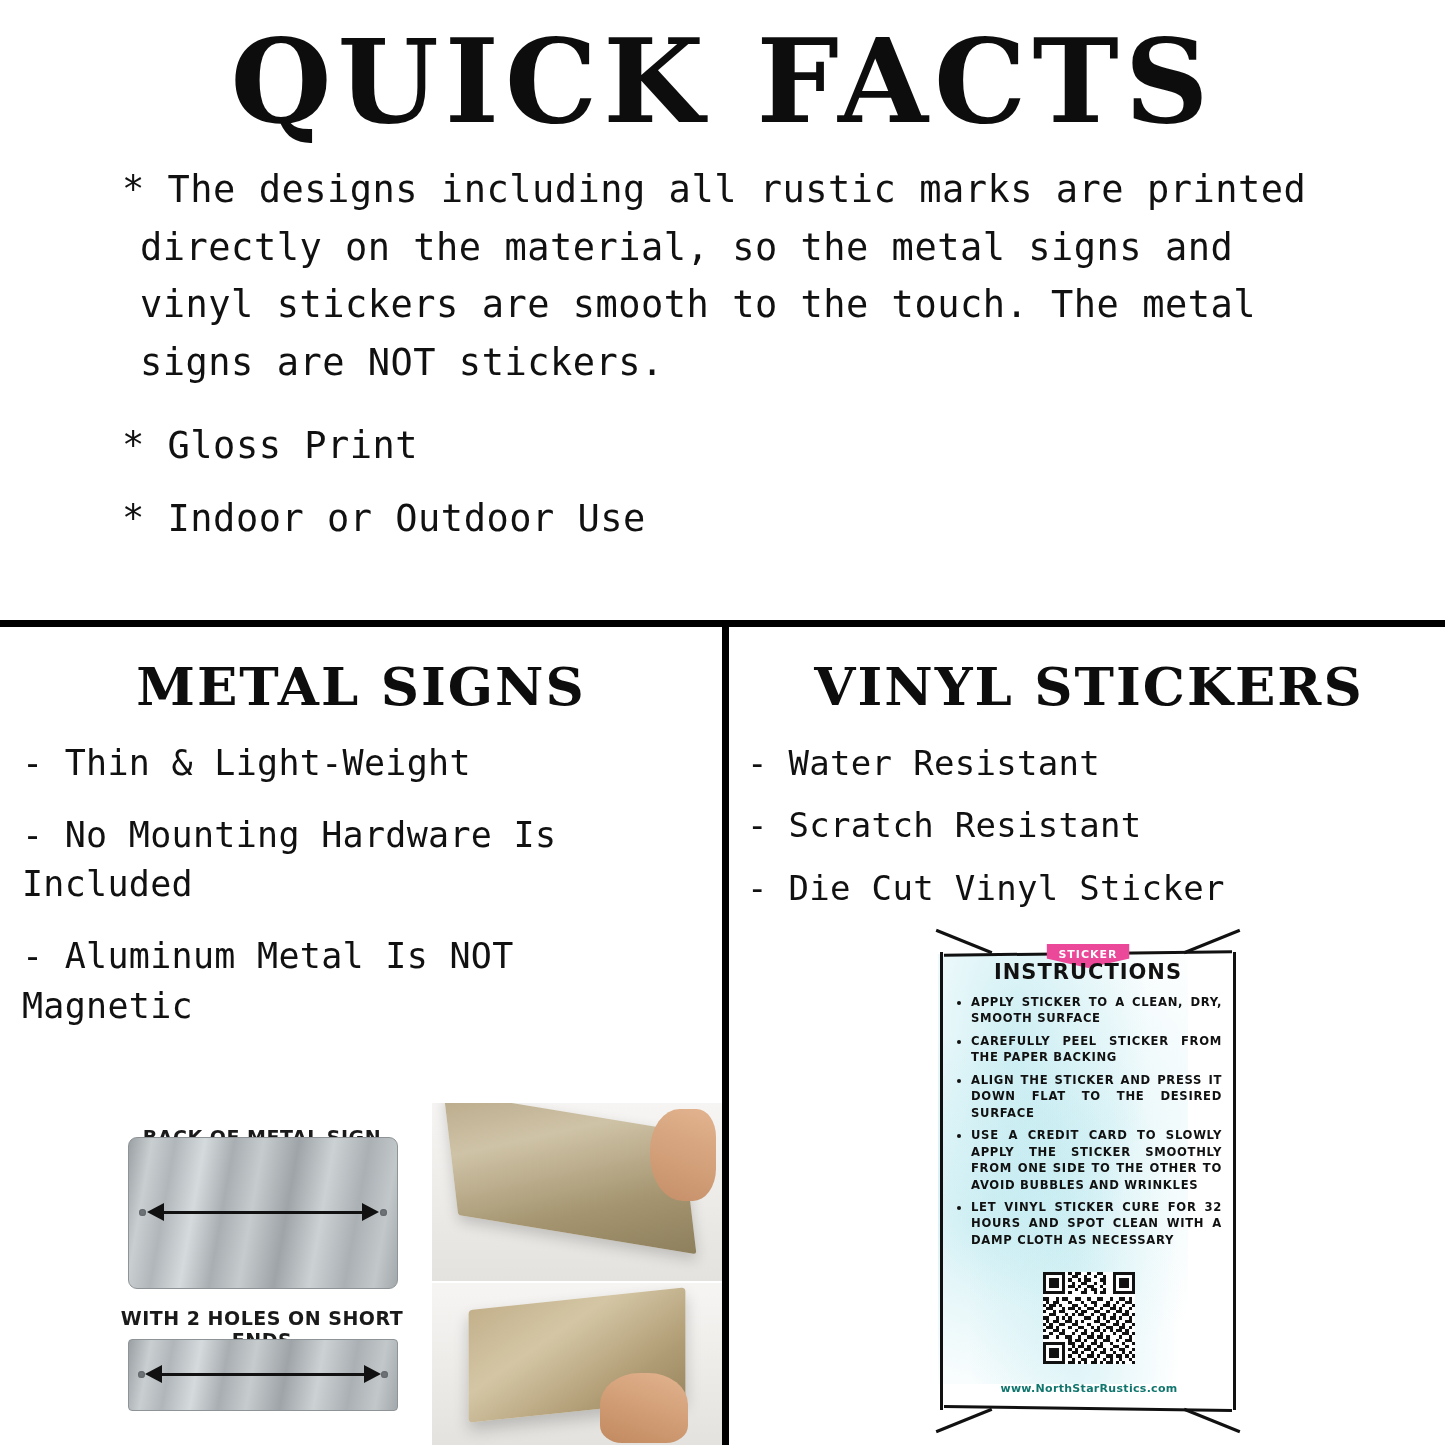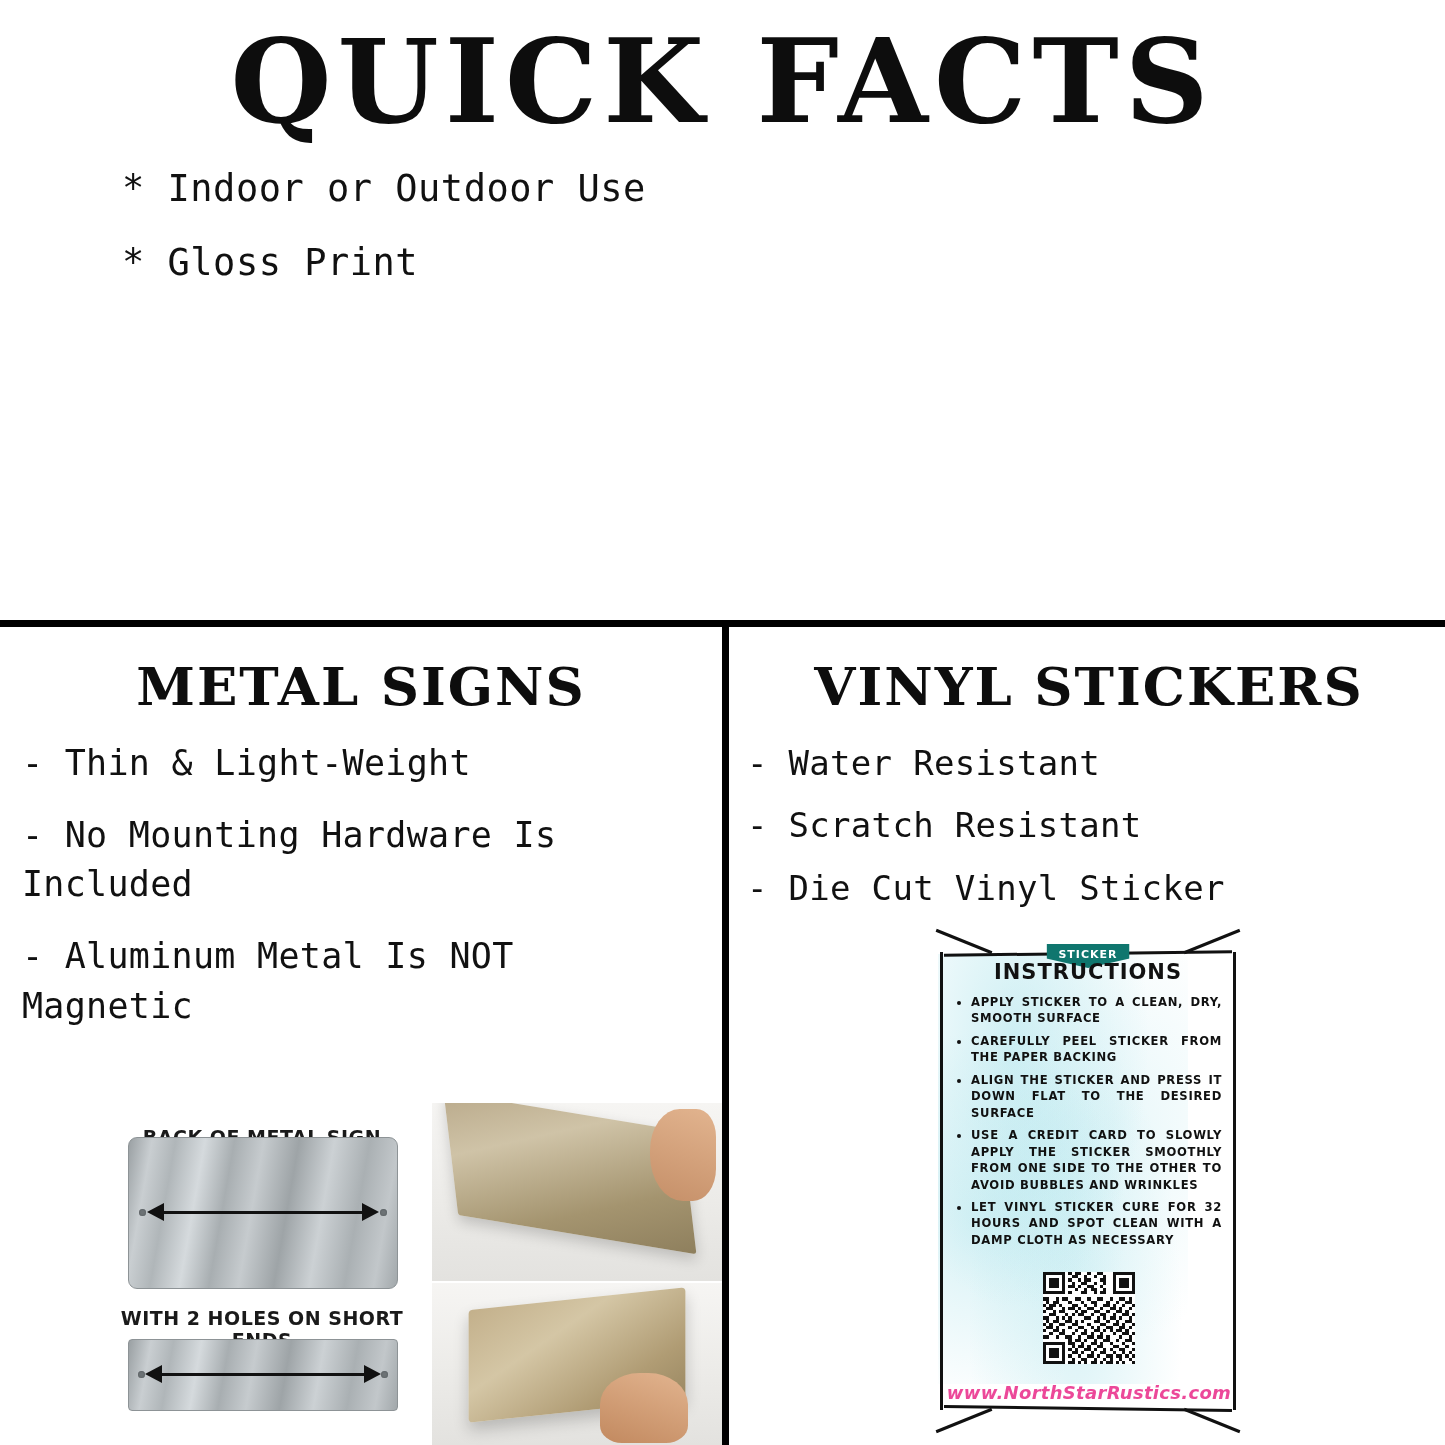--- a/index.html
+++ b/index.html
@@ -280,21 +280,21 @@
   }
   .card-frame .fl {
     position: absolute;
     background: #111111;
   }
   .badge {
     position: absolute;
     left: 50%;
     top: 0;
     transform: translateX(-50%);
-    background: #0f766e;
+    background: #ec4899;
     color: #ffffff;
     font-family: "DejaVu Sans", sans-serif;
     font-weight: bold;
     font-size: 11px;
     letter-spacing: 1px;
     padding: 4px 12px 7px 12px;
     clip-path: polygon(0 0, 100% 0, 100% 60%, 50% 100%, 0 60%);
   }
   .card-inner {
     position: absolute;
@@ -335,36 +335,36 @@
     height: 92px;
   }
   .card-url {
     position: absolute;
     left: 0;
     top: 452px;
     width: 318px;
     text-align: center;
     font-family: "DejaVu Sans", sans-serif;
     font-weight: bold;
-    font-size: 18px;
-    color: #ec4899;
+    font-size: 11px;
+    color: #0f766e;
     letter-spacing: 0.3px;
-    font-style: italic;
   }
 </style>
 </head>
 <body>
 
 <div id="page">
 
   <div class="top-section">
     <h1 class="quick-facts-title">QUICK FACTS</h1>
     <div class="top-body">
+      <p class="fact-paragraph">* The designs including all rustic marks are printed directly on the material, so the metal signs and vinyl stickers are smooth to the touch. The metal signs are NOT stickers.</p>
+      <p class="fact-line">* Gloss Print</p>
       <p class="fact-line">* Indoor or Outdoor Use</p>
-      <p class="fact-line">* Gloss Print</p>
     </div>
   </div>
 
   <div class="h-divider"></div>
   <div class="v-divider"></div>
 
   <div class="col col-left">
     <h2 class="col-title">METAL SIGNS</h2>
     <p class="col-item">- Thin &amp; Light-Weight</p>
     <p class="col-item">- No Mounting Hardware Is Included</p>

